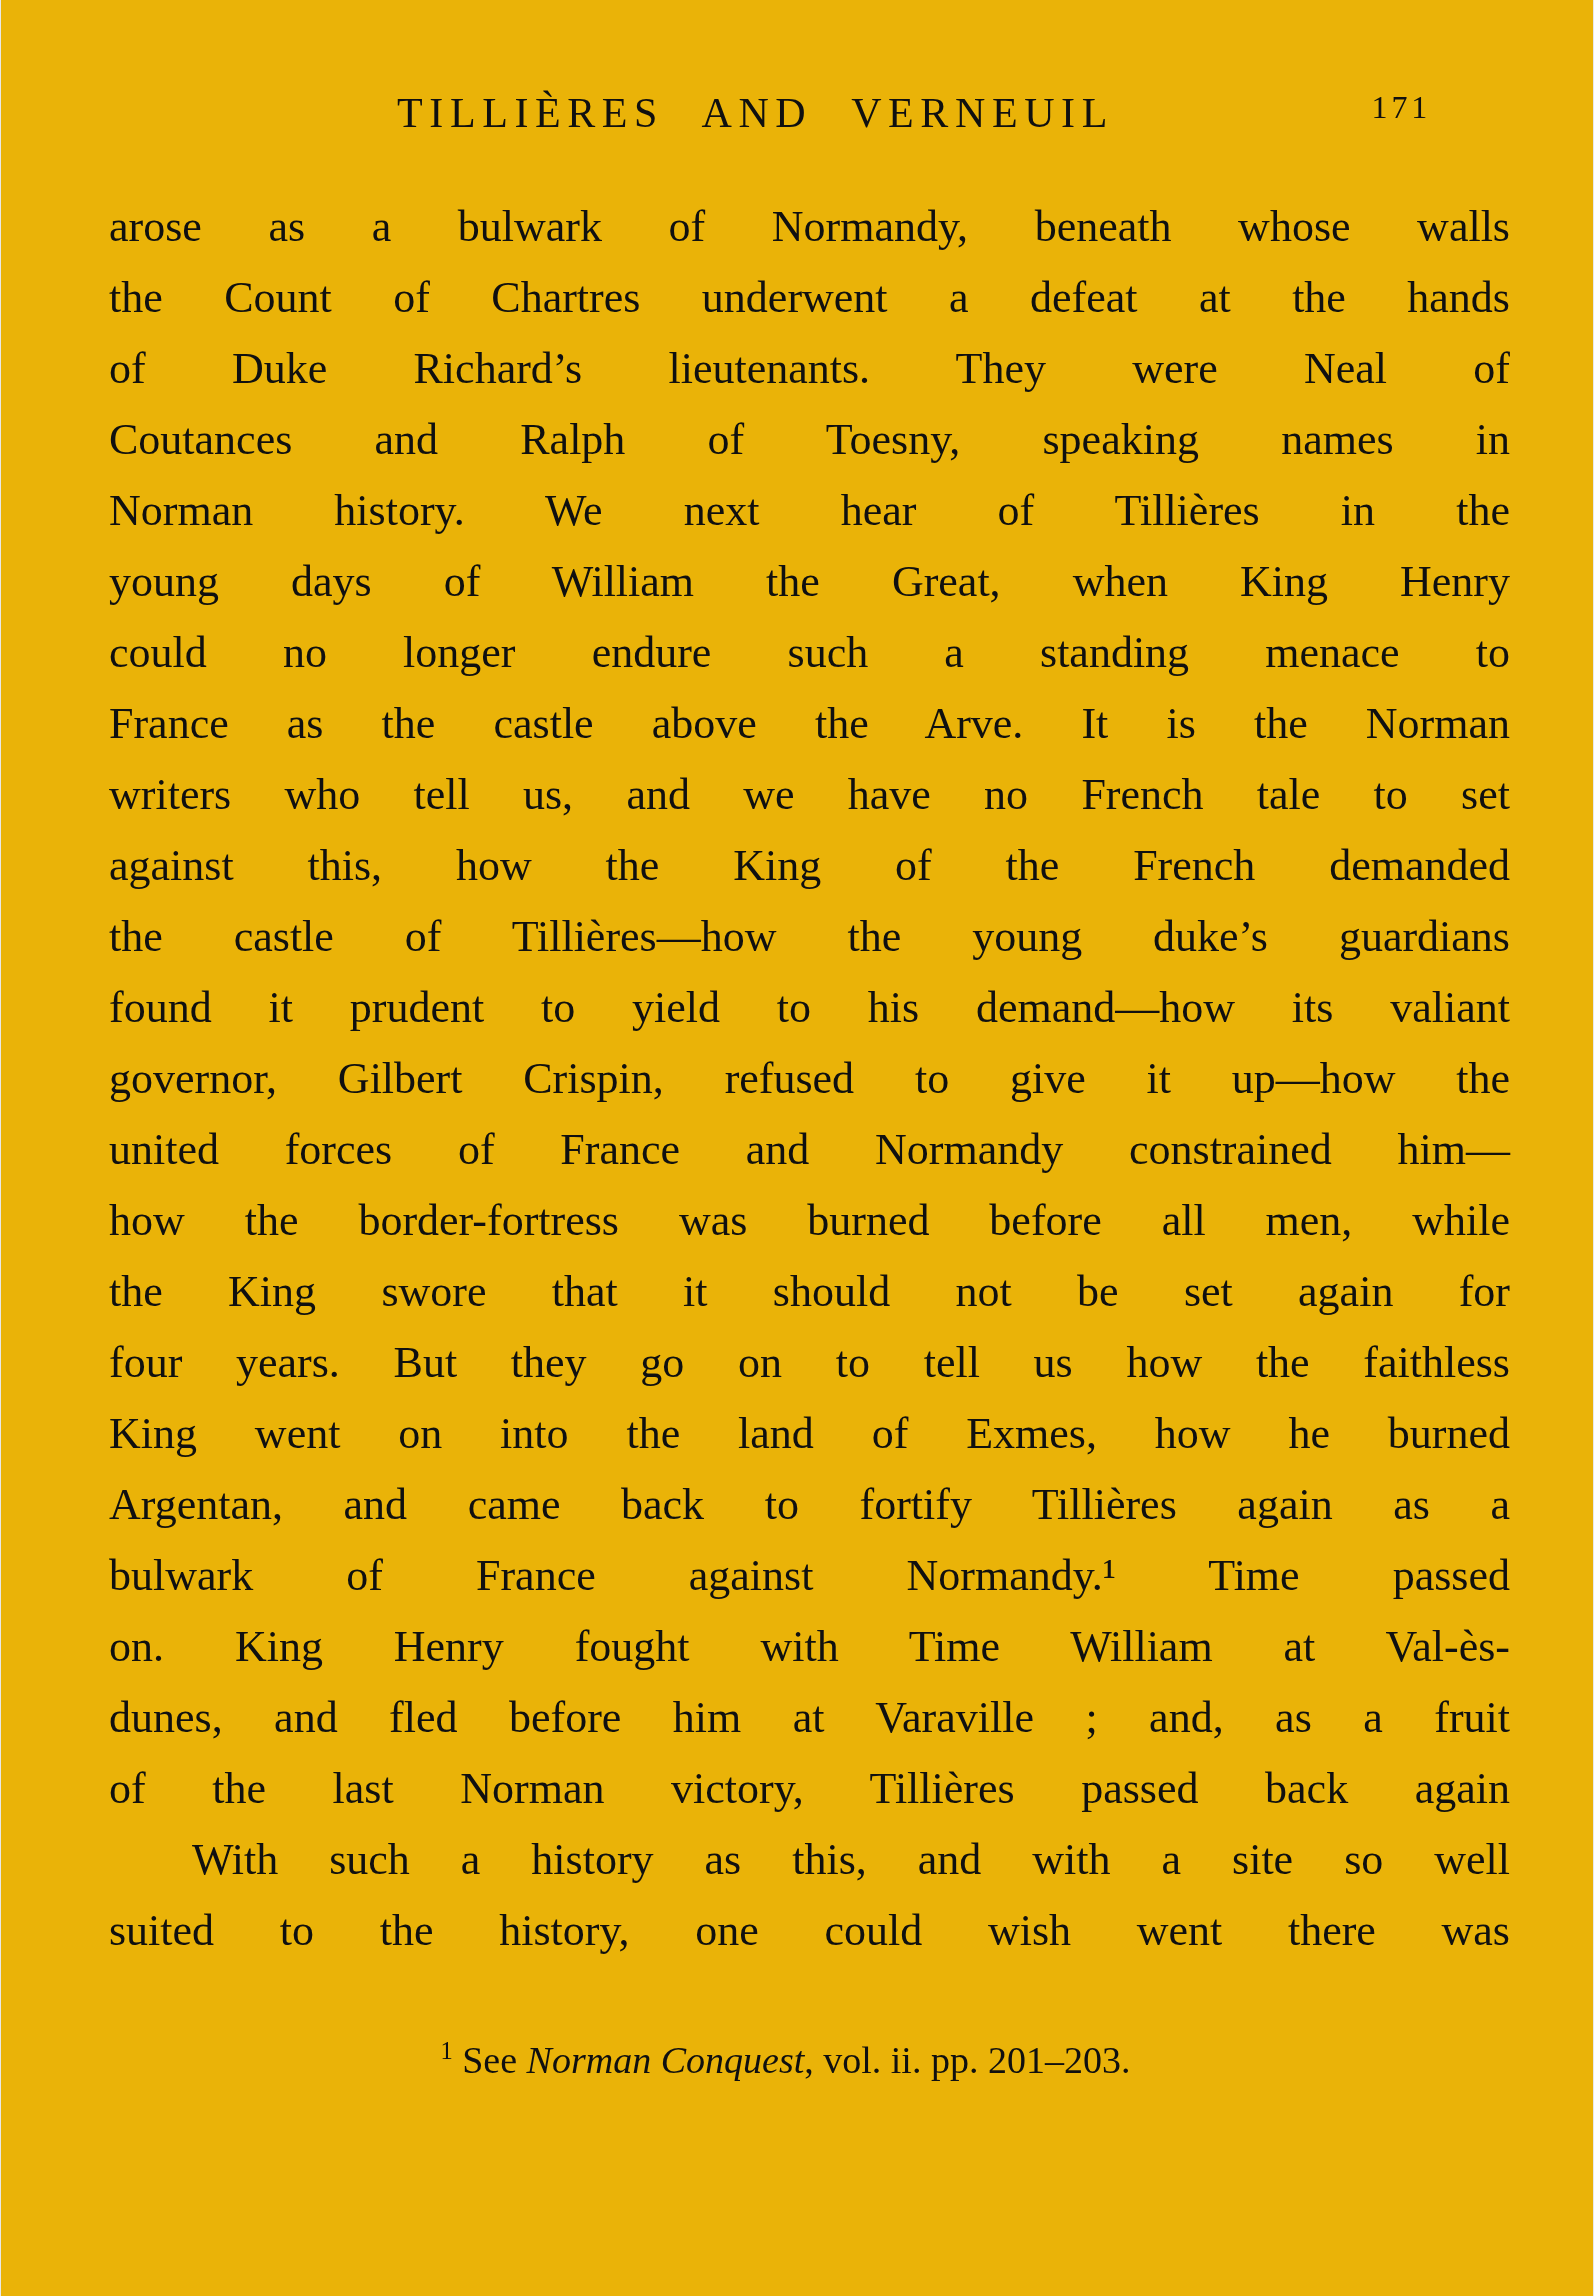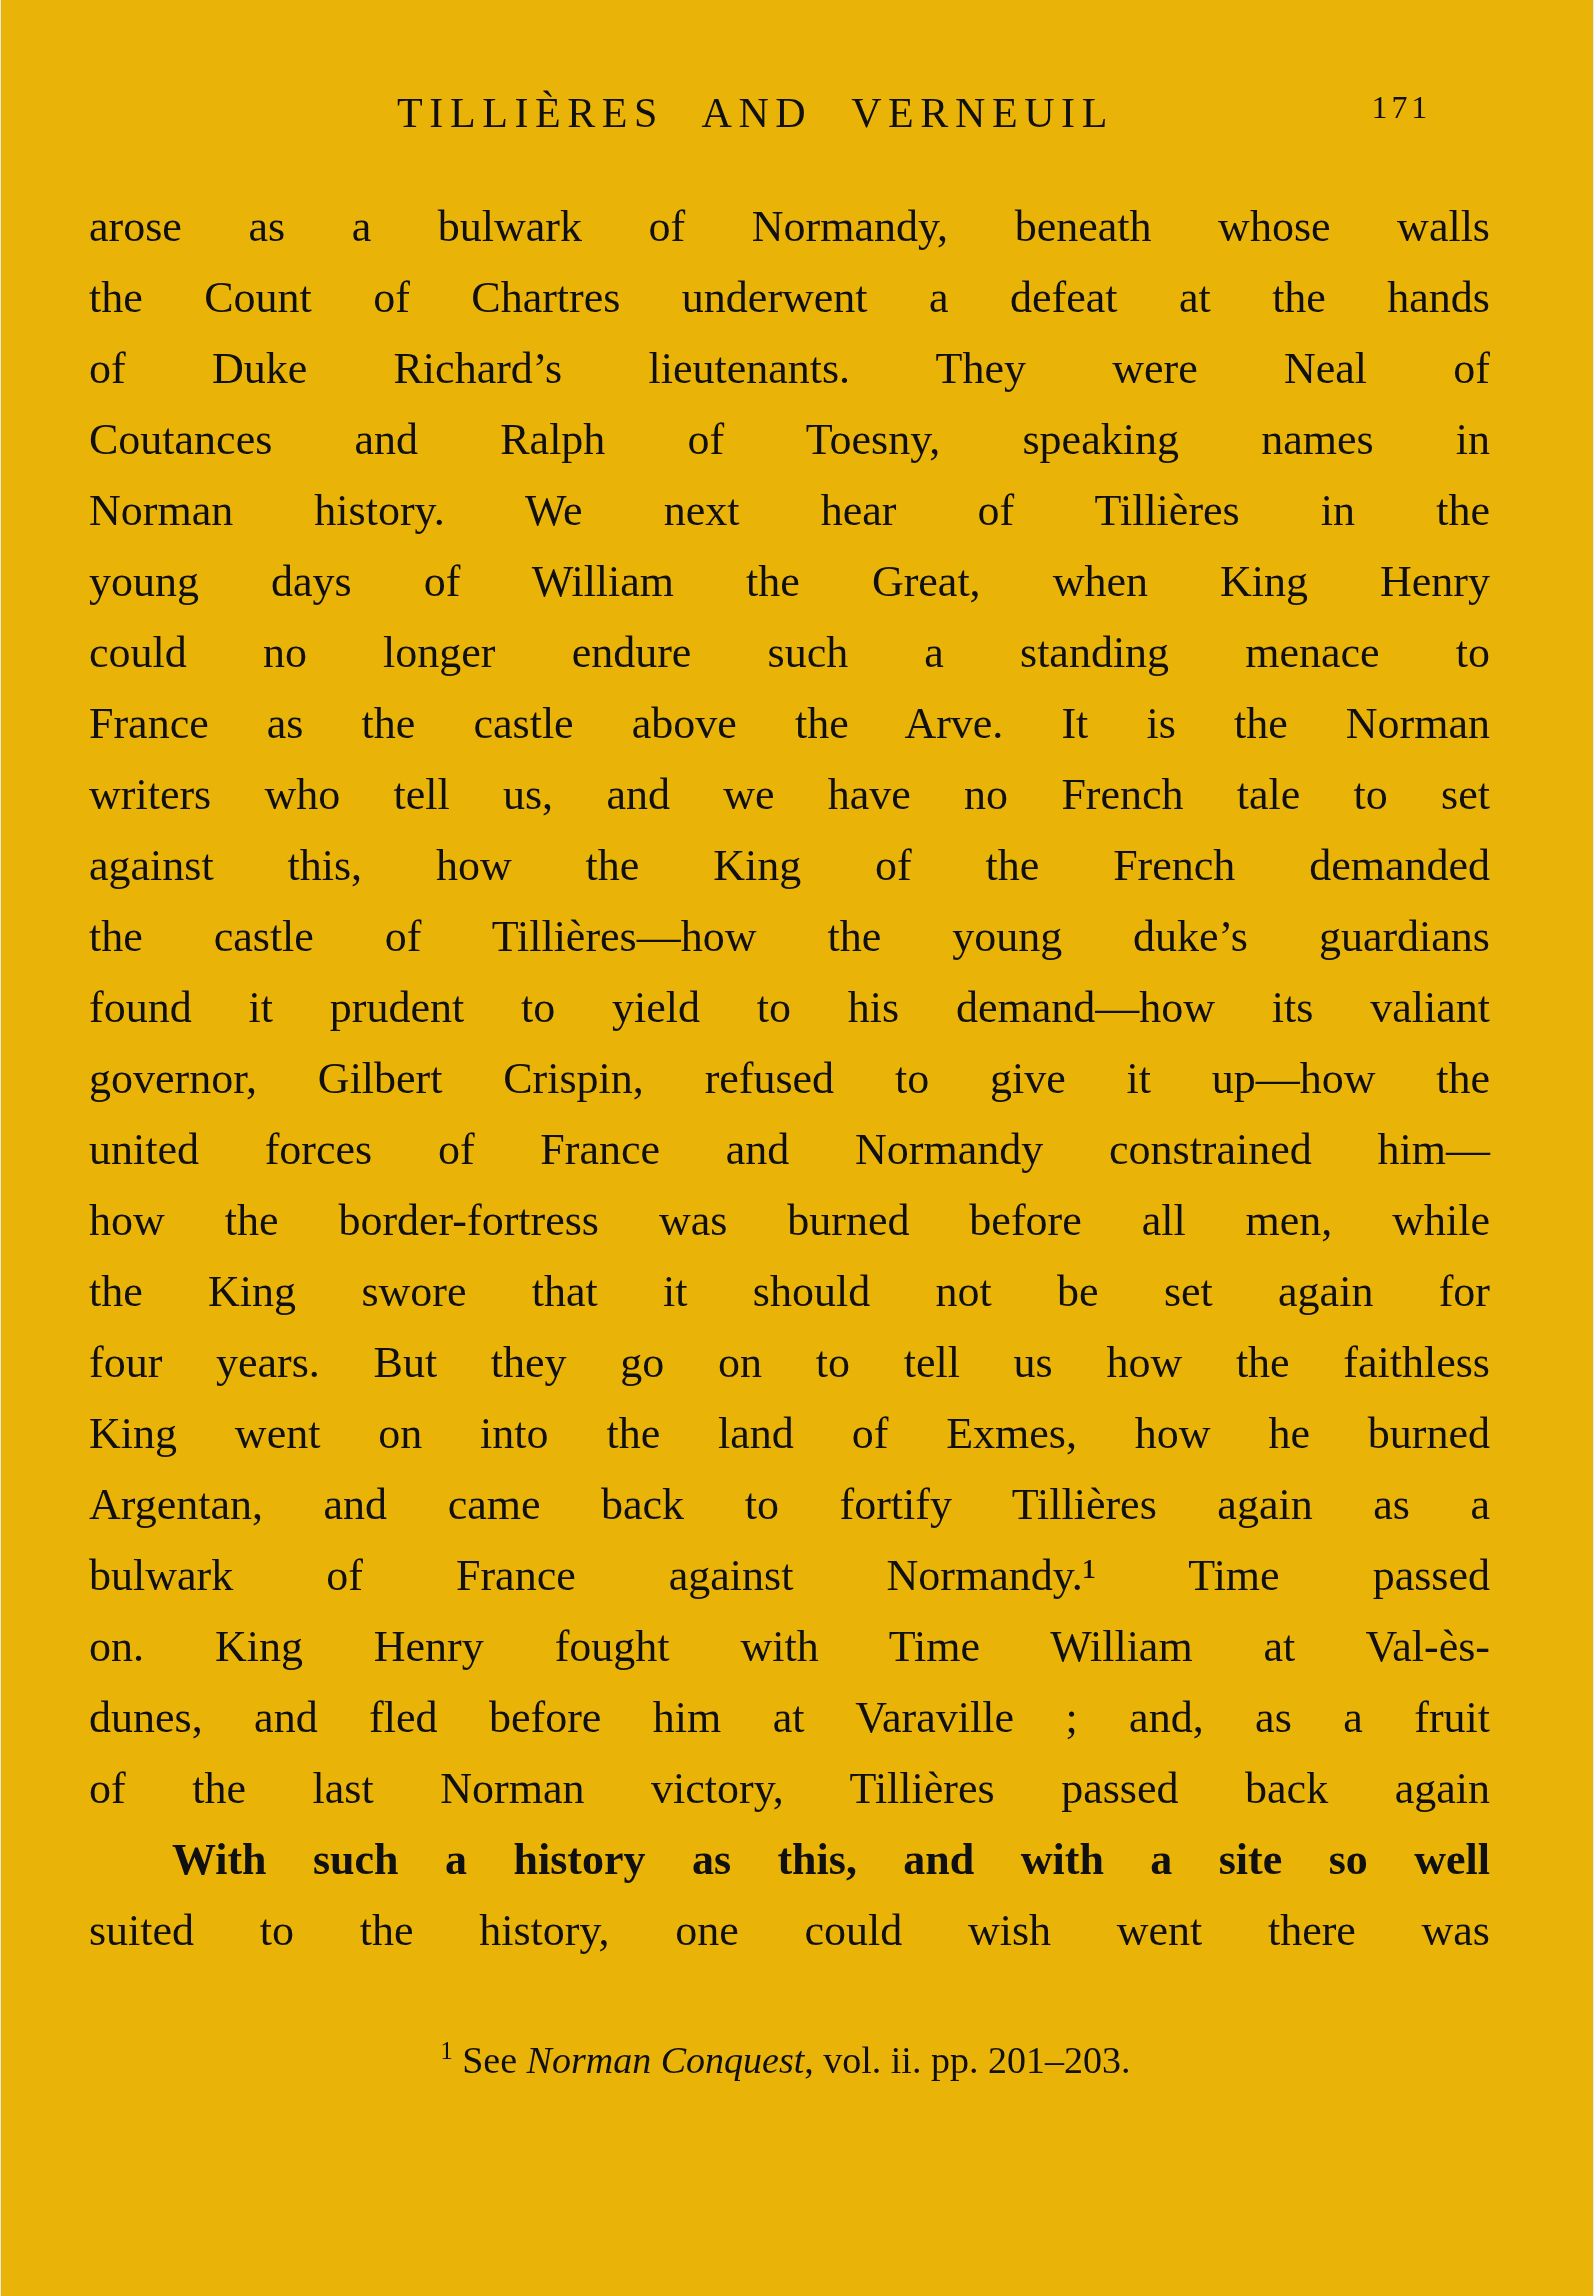--- a/index.html
+++ b/index.html
@@ -27,31 +27,31 @@
   .page-number {
     position: absolute;
     top: 89px;
     right: 162px;
     font-size: 32px;
     letter-spacing: 3.8px;
   }
   .text-block {
     position: absolute;
     top: 191px;
-    left: 88px;
+    left: 108px;
     width: 1401px;
     font-size: 44px;
     line-height: 71px;
   }
   .line {
     height: 71px;
     text-align: justify;
     text-align-last: justify;
   }
-  .line.indent { text-indent: 83px; font-weight: bold; }
+  .line.indent { text-indent: 83px; }
   .line.parend {
     text-align-last: left;
     word-spacing: 13px;
   }
   .footnote {
     position: absolute;
     top: 2037px;
     left: 84px;
     width: 1401px;
     text-align: center;

